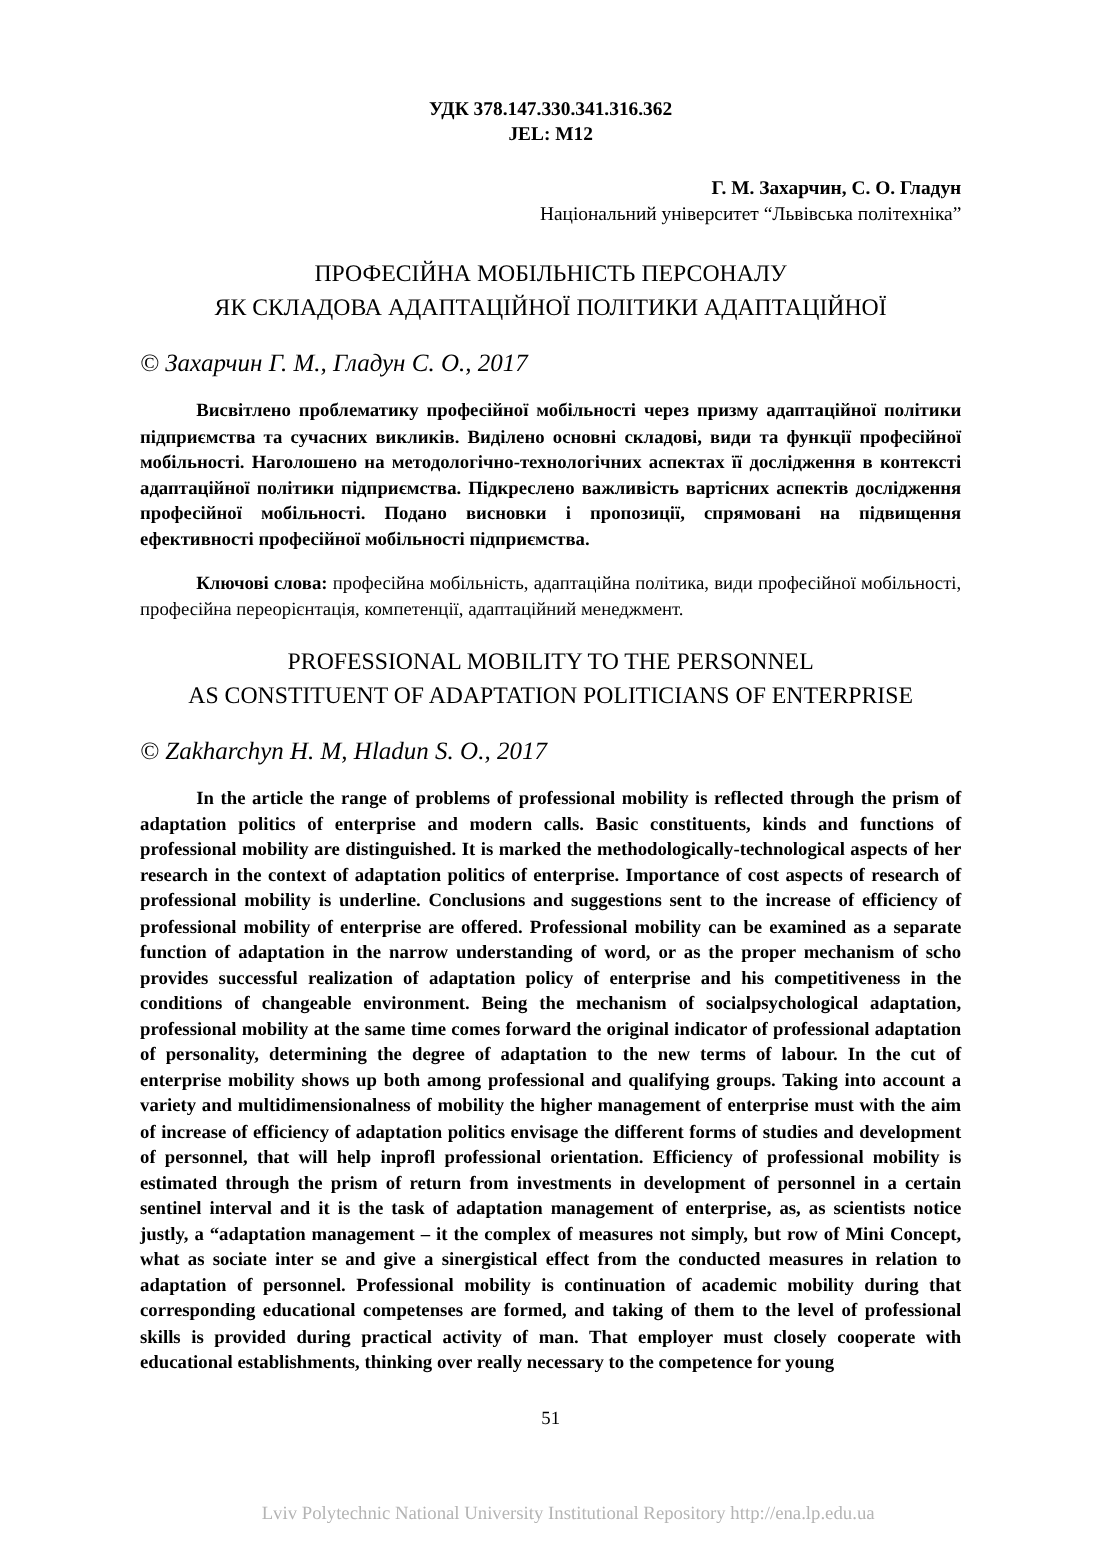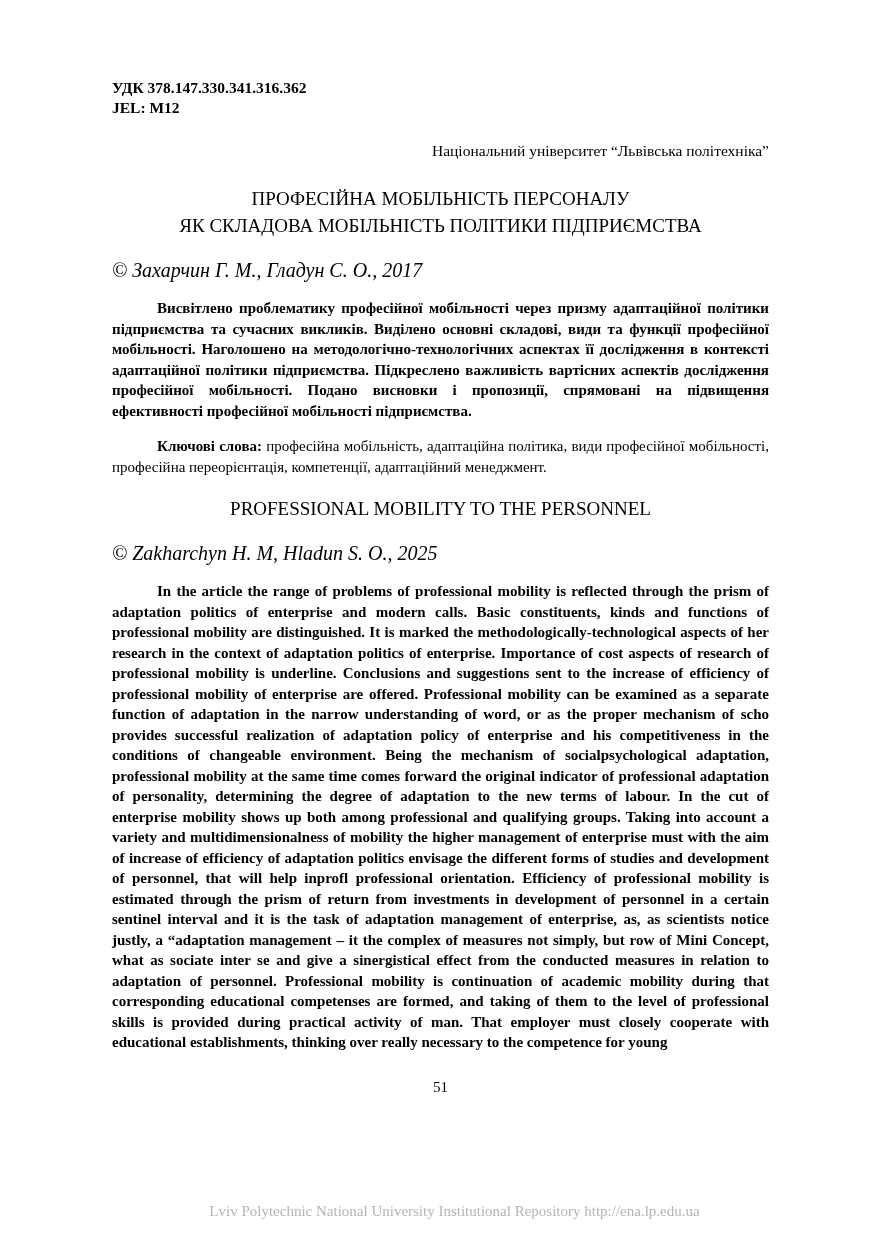--- a/index.html
+++ b/index.html
@@ -12,21 +12,21 @@
     background: #ffffff;
     color: #000000;
     font-family: "Liberation Serif", serif;
     position: relative;
     overflow: hidden;
   }
   .page {
     padding: 78px 108px 0 112px;
   }
   .codes {
-    text-align: left;
+    text-align: center;
     font-weight: bold;
     font-size: 15.5px;
     line-height: 20px;
   }
   .authors-block {
     text-align: right;
     margin-top: 22px;
     font-size: 15.5px;
     line-height: 21px;
   }
@@ -89,39 +89,41 @@
 <body>
 
 <div class="page">
 
   <div class="codes">
     <div>УДК 378.147.330.341.316.362</div>
     <div>JEL: M12</div>
   </div>
 
   <div class="authors-block">
+    <div class="authors-line">Г. М. Захарчин, С. О. Гладун</div>
     <div>Національний університет “Львівська політехніка”</div>
   </div>
 
   <div class="title title-ua">
     <span>ПРОФЕСІЙНА МОБІЛЬНІСТЬ ПЕРСОНАЛУ</span><br>
-    <span>ЯК СКЛАДОВА МОБІЛЬНІСТЬ ПОЛІТИКИ ПІДПРИЄМСТВА</span>
+    <span>ЯК СКЛАДОВА АДАПТАЦІЙНОЇ ПОЛІТИКИ АДАПТАЦІЙНОЇ</span>
   </div>
 
   <div class="copyright">© Захарчин Г. М., Гладун С. О., 2017</div>
 
   <p class="abstract">Висвітлено проблематику професійної мобільності через призму адаптаційної політики підприємства та сучасних викликів. Виділено основні складові, види та функції професійної мобільності. Наголошено на методологічно-технологічних аспектах її дослідження в контексті адаптаційної політики підприємства. Підкреслено важливість вартісних аспектів дослідження професійної мобільності. Подано висновки і пропозиції, спрямовані на підвищення ефективності професійної мобільності підприємства.</p>
 
   <p class="keywords"><span class="kw-label">Ключові слова:</span><span> професійна мобільність, адаптаційна політика, види професійної мобільності, професійна переорієнтація, компетенції, адаптаційний менеджмент.</span></p>
 
   <div class="title title-en">
     <span>PROFESSIONAL MOBILITY TO THE PERSONNEL</span><br>
+    <span>AS CONSTITUENT OF ADAPTATION POLITICIANS OF ENTERPRISE</span>
   </div>
 
-  <div class="copyright">© Zakharchyn H. M, Hladun S. O., 2025</div>
+  <div class="copyright">© Zakharchyn H. M, Hladun S. O., 2017</div>
 
   <p class="abstract">In the article the range of problems of professional mobility is reflected through the prism of adaptation politics of enterprise and modern calls. Basic constituents, kinds and functions of professional mobility are distinguished. It is marked the methodologically-technological aspects of her research in the context of adaptation politics of enterprise. Importance of cost aspects of research of professional mobility is underline. Conclusions and suggestions sent to the increase of efficiency of professional mobility of enterprise are offered. Professional mobility can be examined as a separate function of adaptation in the narrow understanding of word, or as the proper mechanism of scho provides successful realization of adaptation policy of enterprise and his competitiveness in the conditions of changeable environment. Being the mechanism of socialpsychological adaptation, professional mobility at the same time comes forward the original indicator of professional adaptation of personality, determining the degree of adaptation to the new terms of labour. In the cut of enterprise mobility shows up both among professional and qualifying groups. Taking into account a variety and  multidimensionalness of mobility the higher management of enterprise must with the aim of increase of efficiency of adaptation politics envisage the different forms of studies and development of personnel, that will help inprofl professional orientation. Efficiency of professional mobility is estimated through the prism of return from investments in development of personnel in a certain sentinel interval and it is the task of adaptation management of enterprise, as, as scientists notice justly, a “adaptation management – it the complex of measures not simply, but row of Mini Concept, what as sociate inter se and give a sinergistical effect from the conducted measures in relation to adaptation of personnel. Professional mobility is continuation of academic mobility during that corresponding educational competenses are formed, and taking of them to the level of professional skills is provided during practical activity of man. That employer must closely cooperate with educational establishments, thinking over really necessary to the competence for young</p>
 
   <div class="page-number">51</div>
 
 </div>
 
 <div class="footer">Lviv Polytechnic National University Institutional Repository http://ena.lp.edu.ua</div>
 
 </body></html>

